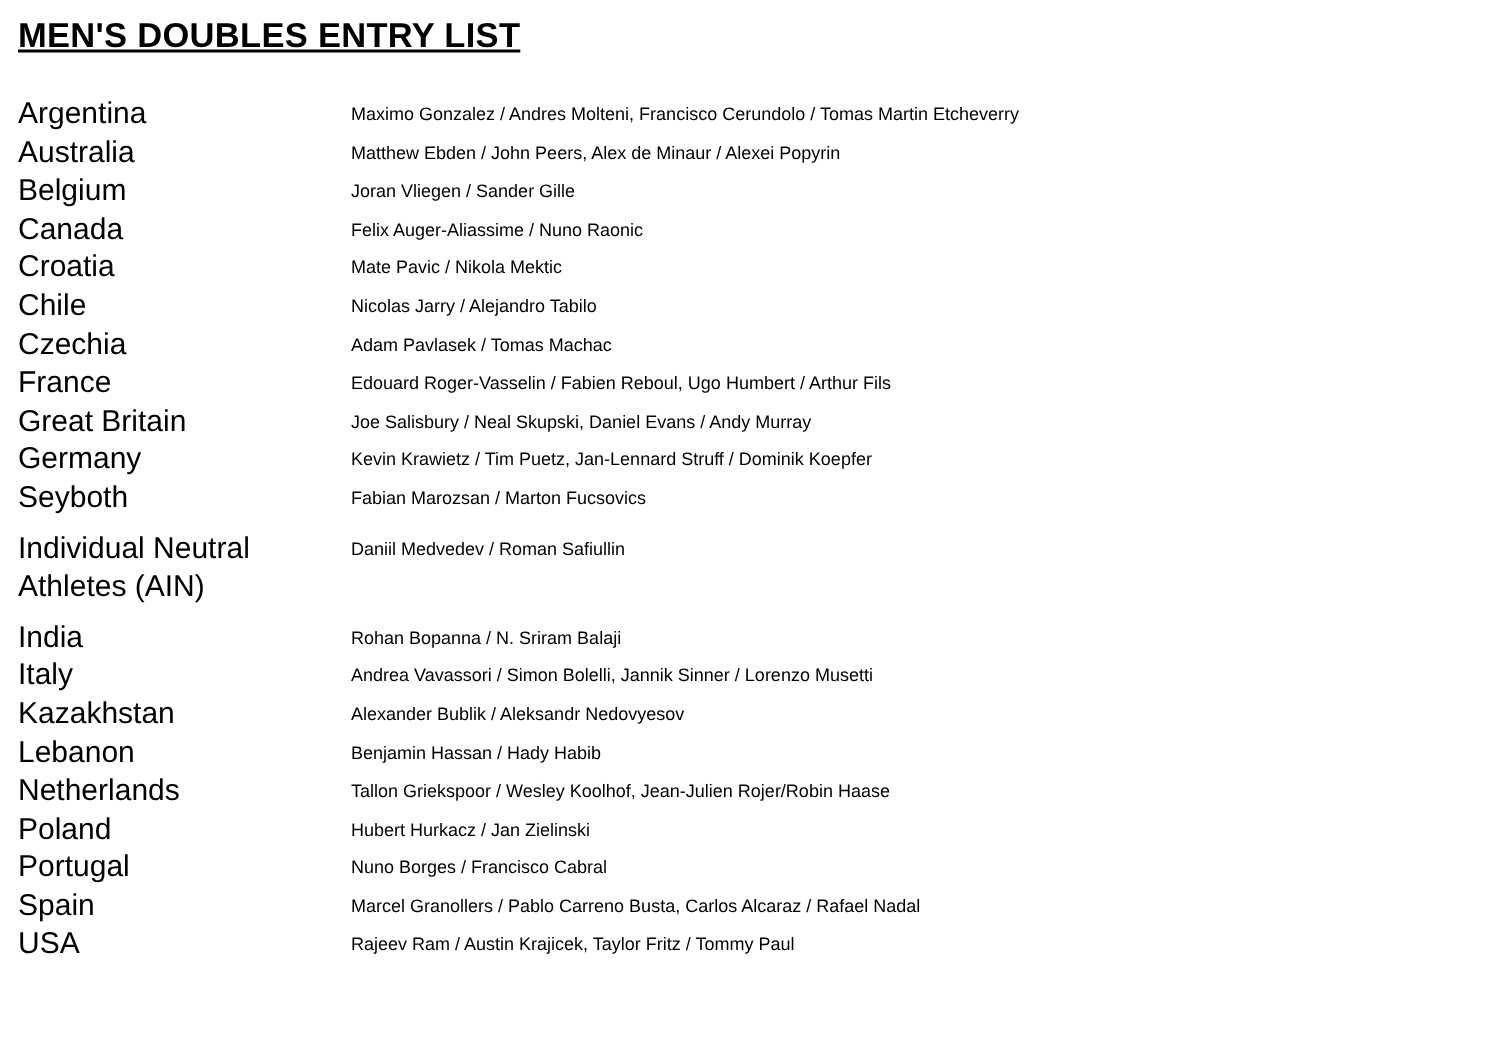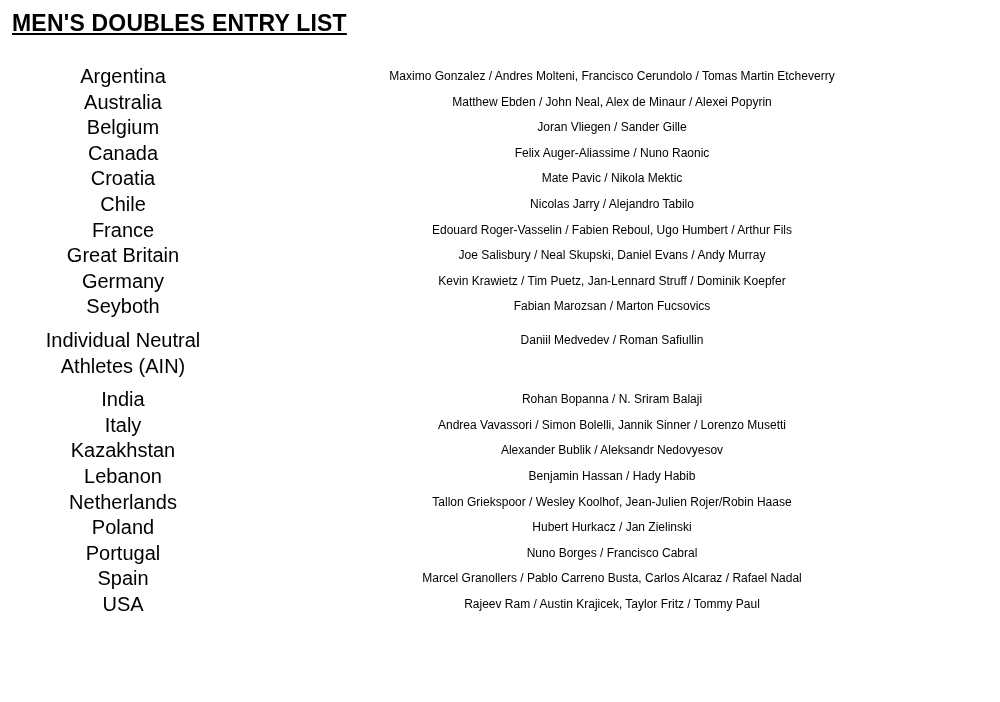--- a/index.html
+++ b/index.html
@@ -27,21 +27,20 @@
     text-decoration: underline;
     letter-spacing: 0.2px;
     margin: 0 0 0 0;
     line-height: 30px;
     white-space: nowrap;
   }
   .entry-table {
     margin-top: 26px;
     border-collapse: collapse;
     width: 100%;
-    text-align: center;
   }
   .entry-table tr {
     vertical-align: top;
   }
   .country-cell {
     width: 222px;
     font-size: 20px;
     line-height: 25.6px;
     padding: 0 0 0 0;
     white-space: normal;
@@ -67,37 +66,41 @@
   <h1 class="doc-title">MEN'S DOUBLES ENTRY LIST</h1>
 
   <table class="entry-table">
     <tbody>
         <tr>
           <td class="country-cell">Argentina</td>
           <td class="players-cell">Maximo Gonzalez / Andres Molteni, Francisco Cerundolo / Tomas Martin Etcheverry</td>
         </tr>
         <tr>
           <td class="country-cell">Australia</td>
-          <td class="players-cell">Matthew Ebden / John Neal, Alex de Minaur / Alexei Popyrin</td>
+          <td class="players-cell">Matthew Ebden / John Peers, Alex de Minaur / Alexei Popyrin</td>
         </tr>
         <tr>
           <td class="country-cell">Belgium</td>
           <td class="players-cell">Joran Vliegen / Sander Gille</td>
         </tr>
         <tr>
           <td class="country-cell">Canada</td>
           <td class="players-cell">Felix Auger-Aliassime / Nuno Raonic</td>
         </tr>
         <tr>
           <td class="country-cell">Croatia</td>
           <td class="players-cell">Mate Pavic / Nikola Mektic</td>
         </tr>
         <tr>
           <td class="country-cell">Chile</td>
           <td class="players-cell">Nicolas Jarry / Alejandro Tabilo</td>
+        </tr>
+        <tr>
+          <td class="country-cell">Czechia</td>
+          <td class="players-cell">Adam Pavlasek / Tomas Machac</td>
         </tr>
         <tr>
           <td class="country-cell">France</td>
           <td class="players-cell">Edouard Roger-Vasselin / Fabien Reboul, Ugo Humbert / Arthur Fils</td>
         </tr>
         <tr>
           <td class="country-cell">Great Britain</td>
           <td class="players-cell">Joe Salisbury / Neal Skupski, Daniel Evans / Andy Murray</td>
         </tr>
         <tr>

